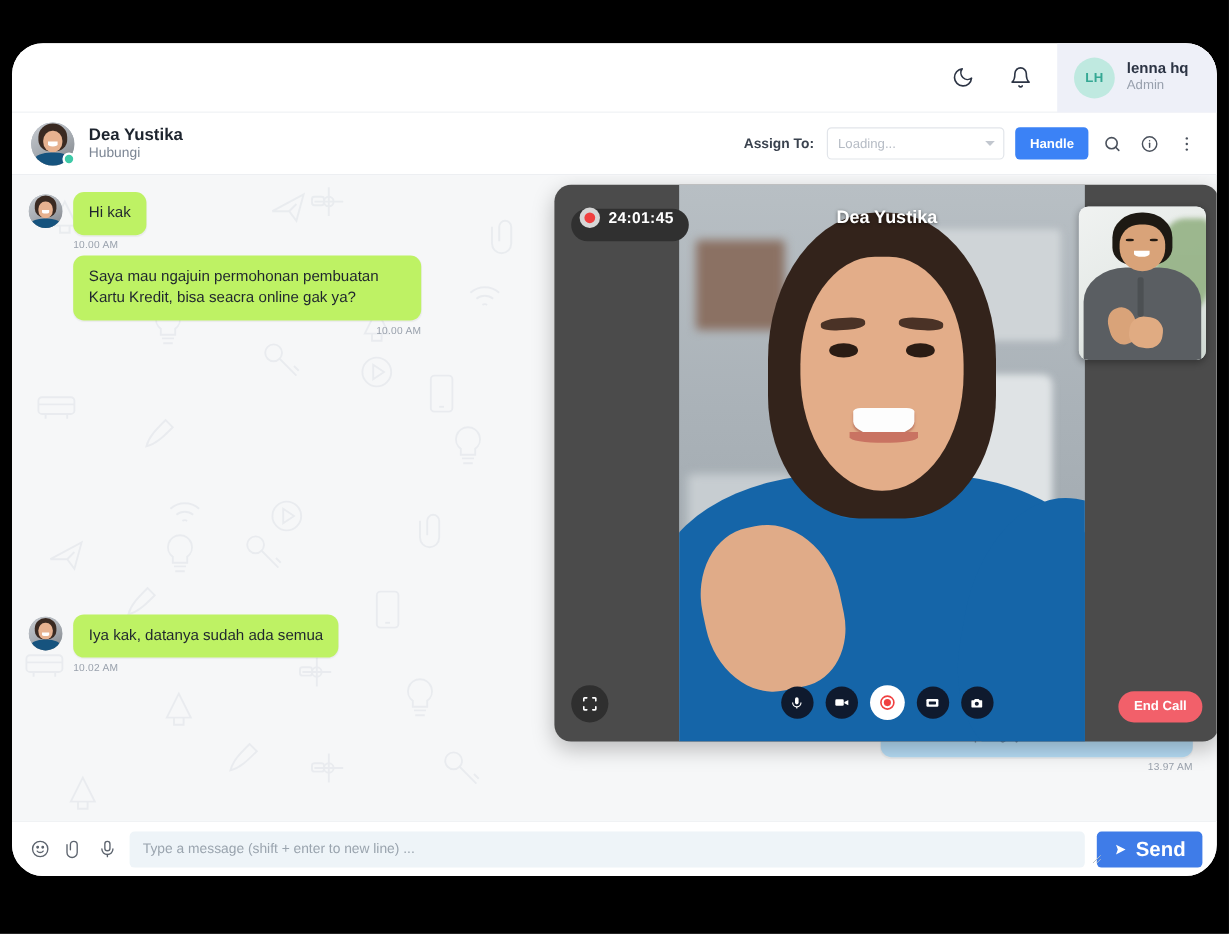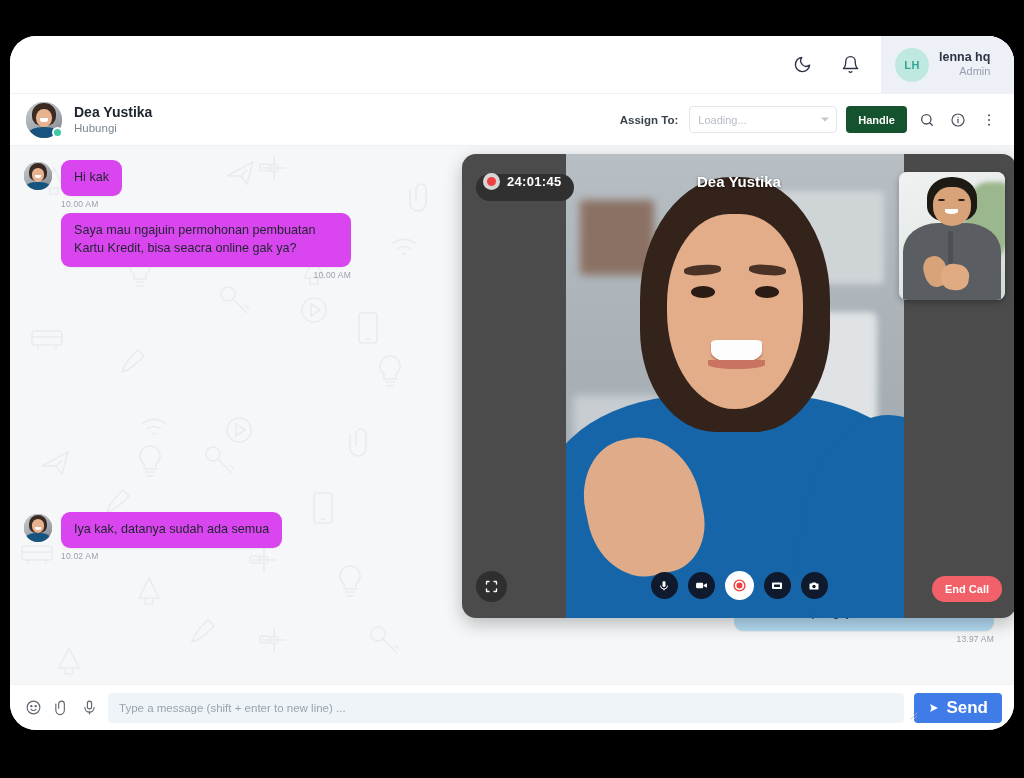--- a/index.html
+++ b/index.html
@@ -59,21 +59,21 @@
     width: 34px; height: 34px;
     border-radius: 50%;
     background: #bfe9e0;
     color: #35a894;
     font-size: 11px;
     font-weight: bold;
     display: flex; align-items: center; justify-content: center;
     letter-spacing: .3px;
     flex: 0 0 34px;
   }
-  #user-text { line-height: 1.25; text-align: right; }
+  #user-text { line-height: 1.25; }
   #user-name { font-size: 12.5px; color: #2c3444; font-weight: bold; }
   #user-role { font-size: 11px; color: #98a0ad; }
 
   
   #chat-header {
     height: 52px;
     flex: 0 0 52px;
     background: #ffffff;
     display: flex;
     align-items: center;
@@ -127,21 +127,21 @@
     position: absolute; right: 7px; top: 50%;
     transform: translateY(-60%);
     width: 0; height: 0;
     border-left: 4px solid transparent;
     border-right: 4px solid transparent;
     border-top: 4px solid #c2c7cf;
   }
   #handle-btn {
     height: 27px;
     padding: 0 12px;
-    background: #14532d;
+    background: #3b82f6;
     color: #ffffff;
     border: none; border-radius: 4px;
     font-size: 11px; font-weight: bold;
     font-family: "Liberation Sans", sans-serif;
     cursor: pointer;
   }
   .hdr-icon-btn {
     width: 22px; height: 22px;
     display: flex; align-items: center; justify-content: center;
     color: #4a515c; cursor: pointer;
@@ -173,21 +173,21 @@
   .msg-col.out { align-items: flex-end; }
   .bubble {
     border-radius: 9px;
     padding: 9px 13px;
     font-size: 12.6px;
     line-height: 1.42;
     color: #1f252e;
     position: relative;
     box-shadow: 0 1px 1px rgba(0,0,0,0.05);
   }
-  .bubble.in { background: #d946ef; }
+  .bubble.in { background: #bef264; }
   .bubble.out { background: #b5dcf5; }
   .ts { font-size: 8.5px; color: #9aa2ad; margin-top: 3px; letter-spacing: .2px; }
   .ts.out { align-self: flex-end; }
   .msg-list { margin: 2px 0 0 0; padding-left: 3px; list-style: none; }
   .msg-list li { display: flex; gap: 14px; }
   .msg-list .num { width: 12px; }
   .qr-row { display: flex; gap: 6px; margin-top: 6px; width: 100%; }
   .qr-btn {
     flex: 1;
     background: #b5dcf5;

